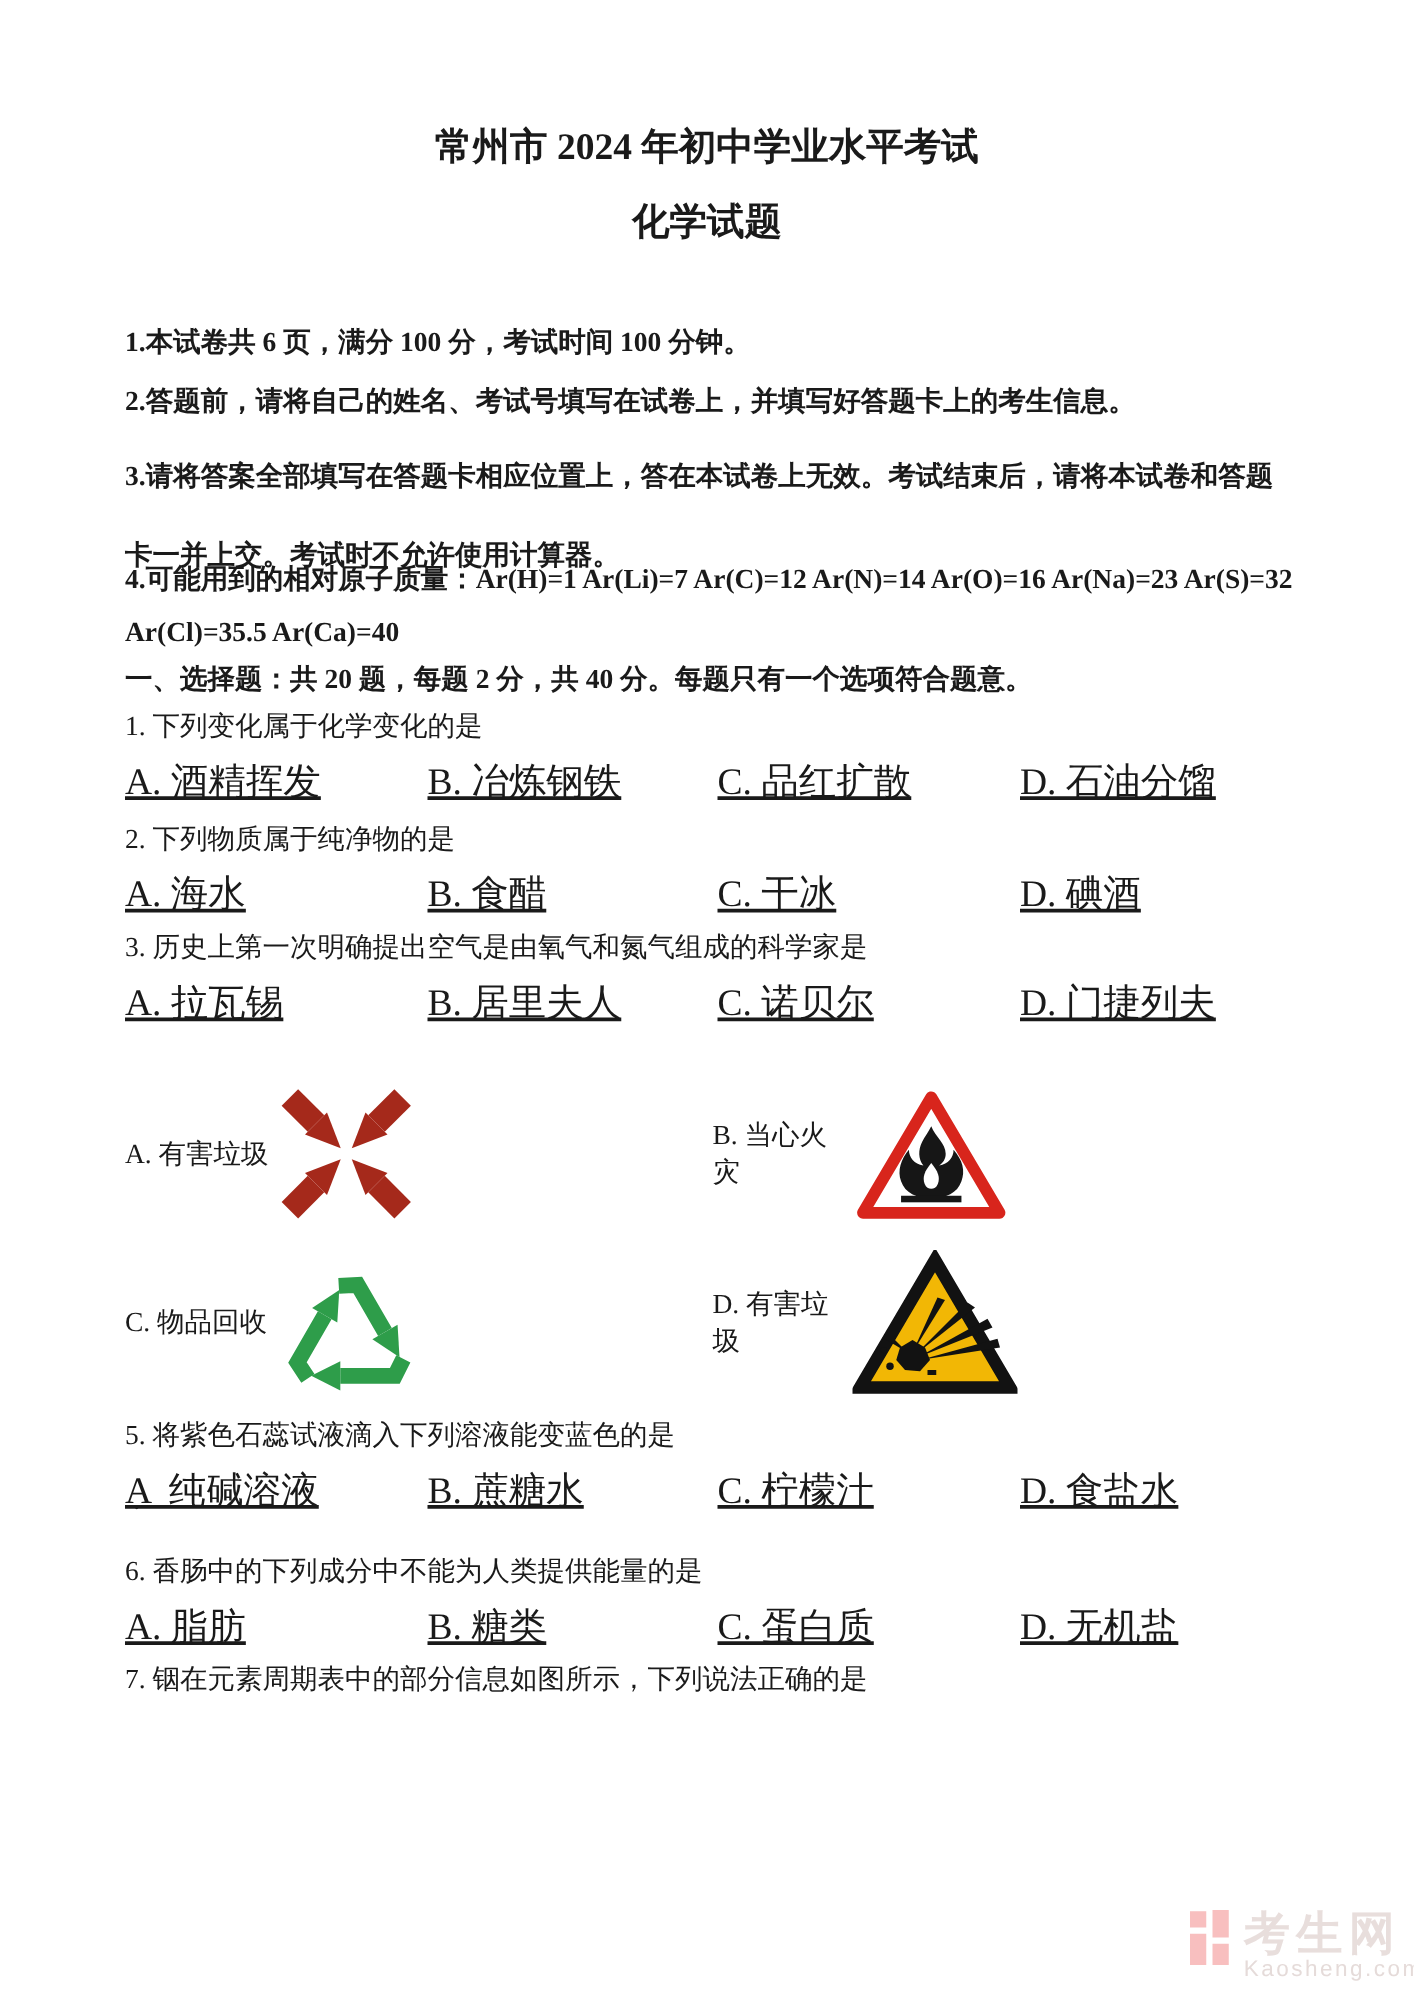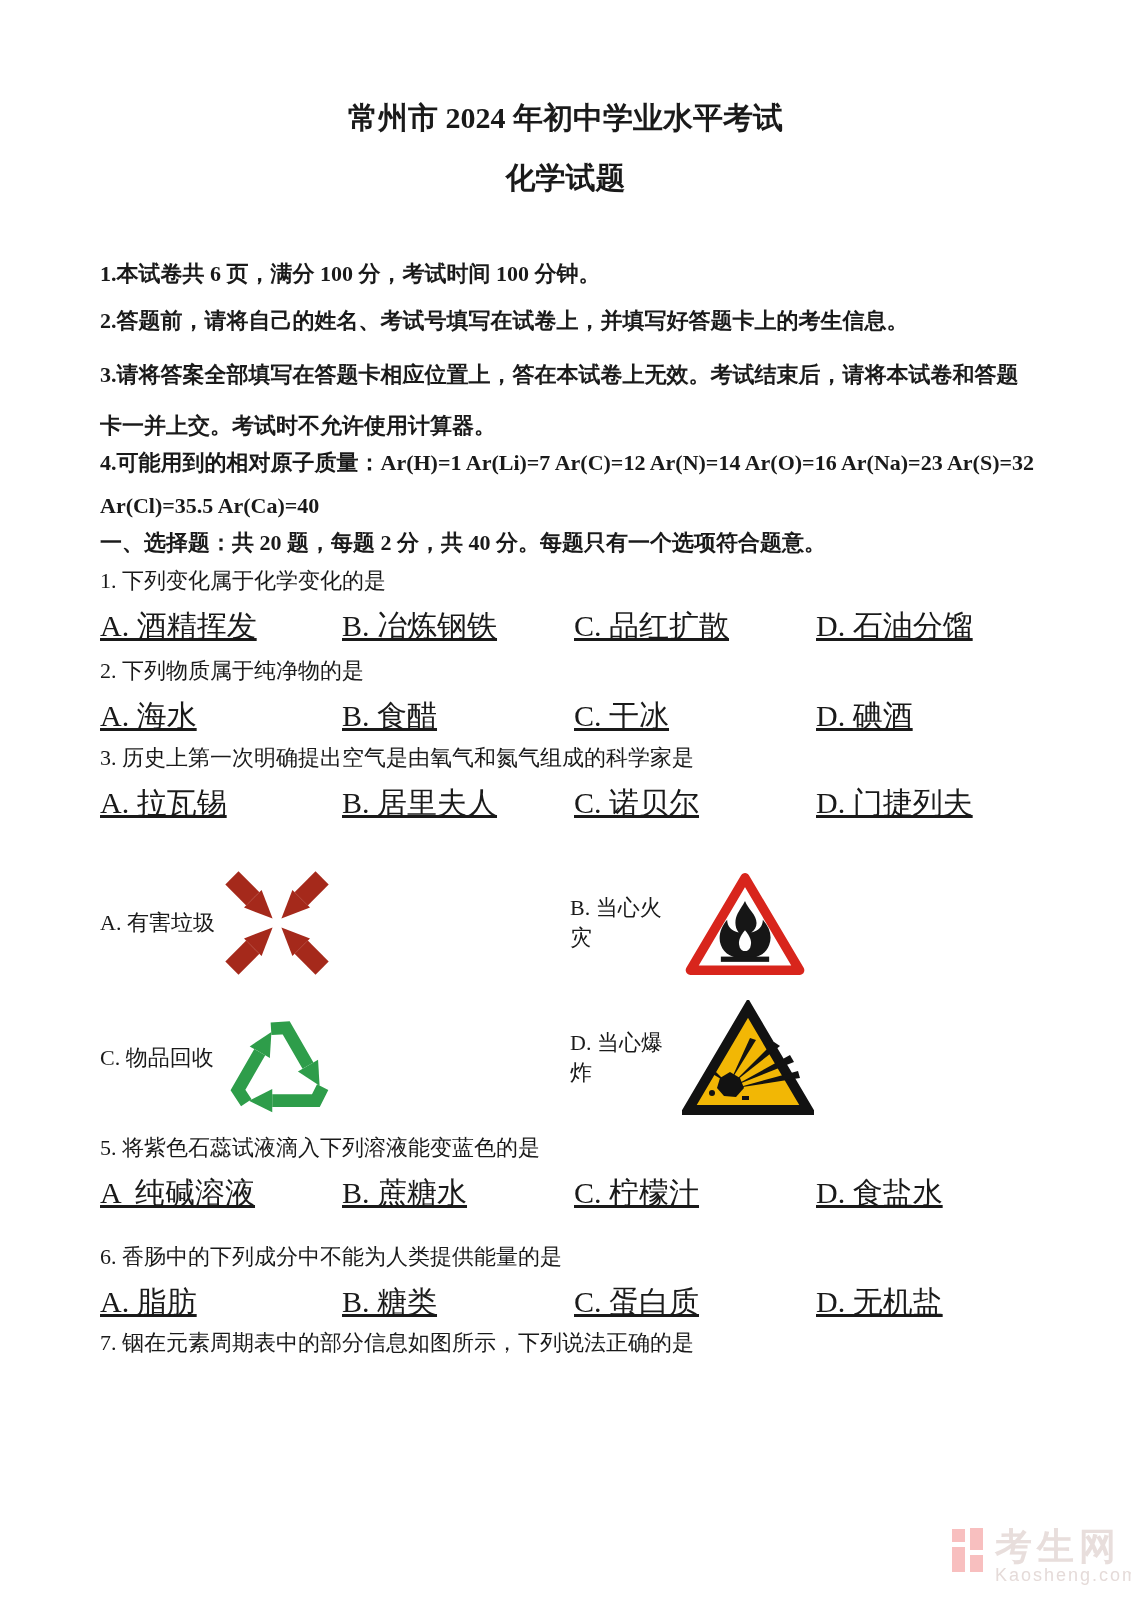--- a/index.html
+++ b/index.html
@@ -3,21 +3,21 @@
 <meta charset="utf-8">
 <style>
   html,body{margin:0;padding:0;background:#ffffff;}
   .page{position:relative;width:1131px;height:1600px;background:#ffffff;overflow:hidden;
         font-family:"Liberation Serif","DejaVu Serif",serif;color:#1a1a1a;padding-left:32px;}
   .abs{position:absolute;left:100px;width:940px;}
   .ctr{left:0;width:1131px;text-align:center;}
   .title{font-size:30px;font-weight:bold;line-height:40px;margin:0;}
   .line{font-size:22px;line-height:30px;}
   .b{font-weight:bold;}
-  .lh47{line-height:51px;}
+  .lh47{line-height:63px;}
   .lh43{line-height:43px;}
   .opts{display:grid;grid-template-columns:242px 232px 242px 1fr;font-size:30px;line-height:30px;white-space:pre-wrap;text-decoration:underline;}
   .q4row{display:grid;grid-template-columns:470px 1fr;}
   .q4cell{display:flex;align-items:center;}
   .q4label{font-size:22px;line-height:30px;flex:0 0 116px;}
   .q4label.col2{flex:0 0 112px;}
   .icon-a{margin-left:6px;}
   .straydot{position:absolute;left:106px;top:1196px;font-size:20px;color:#1a1a1a;}
   .wm{position:absolute;left:952px;top:1528px;display:flex;align-items:flex-start;gap:9px;}
   .wm-name{font-family:"Liberation Sans","DejaVu Sans",sans-serif;font-weight:bold;font-size:37px;line-height:38px;
@@ -115,21 +115,21 @@
             <polygon points="58,90 58,114 34,102" stroke="none"></polygon>
           </g>
           <g transform="rotate(240 66 73.3)">
             <path d="M110 88 L103 102 L58 102" stroke-width="13" fill="none"></path>
             <polygon points="58,90 58,114 34,102" stroke="none"></polygon>
           </g>
         </g>
       </svg>
     </div>
     <div class="q4cell">
-      <span class="q4label col2">D. 当心爆炸</span>
+      <span class="q4label col2">D. 有害垃圾</span>
       <svg width="132" height="116" viewBox="0 0 132 116">
         <path d="M66 8 L126 110 L6 110 Z" fill="#f2b705" stroke="#121212" stroke-width="10" stroke-miterlimit="10"></path>
         <g fill="#121212">
           <polygon points="50,84 98,46 92,42"></polygon>
           <polygon points="52,86 112,62 108,55"></polygon>
           <polygon points="54,88 118,78 116,71"></polygon>
           <polygon points="48,82 74,40 68,38"></polygon>
           <polygon points="44,82 28,66 24,70"></polygon>
           <polygon points="38,78 48,72 58,78 62,88 54,97 42,96 35,88"></polygon>
           <circle cx="30" cy="93" r="3"></circle>

